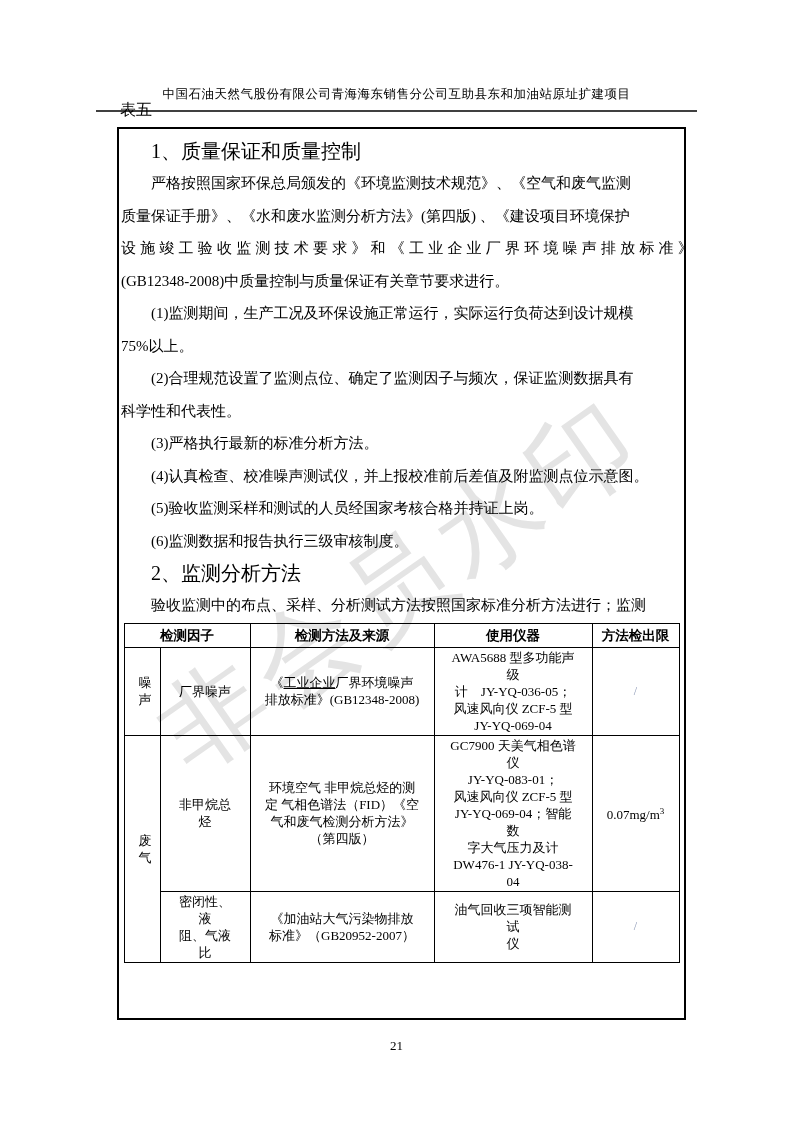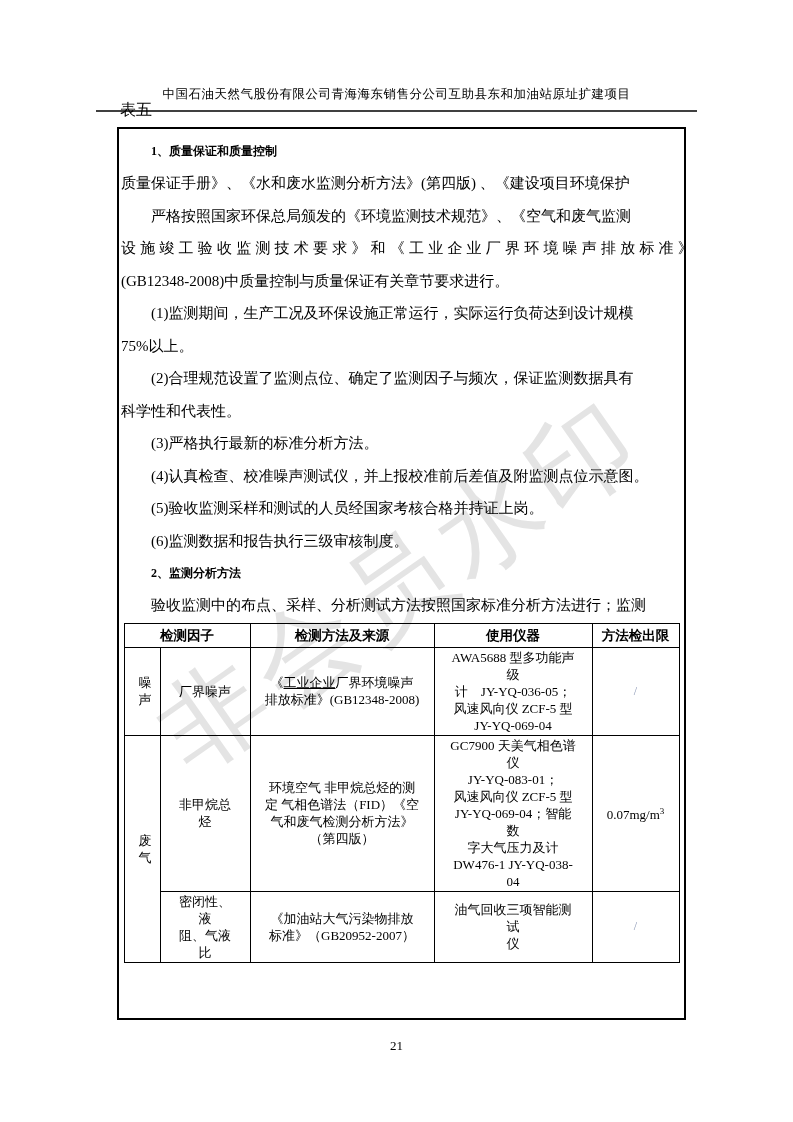--- a/index.html
+++ b/index.html
@@ -18,21 +18,21 @@
   .doc-header {
     position:absolute; left:96px; top:50px; width:601px;
     text-align:center; font-size:12.5px; letter-spacing:0.5px;
     padding-bottom:7px; border-bottom:2px solid #404040; z-index:1;margin-top:36px;
   }
   .sheet-label { position:absolute; left:120px; top:100px; font-size:16px; z-index:1; }
   .content-box {
     position:absolute; left:117px; top:127px; width:561px; height:883px;
     border:2px solid #000; z-index:1; padding:6px 2px 0 2px; overflow:hidden;
   }
-  .h { font-weight:bold; font-size:12px; line-height:32px; padding-left:30px; white-space:nowrap; }
+  .h { font-weight:normal; font-size:20px; line-height:32px; padding-left:30px; white-space:nowrap; }
   .ln { font-size:15px; line-height:32.5px; white-space:nowrap; }
   .ln.first { padding-left:30px; }
   .ln.spread { letter-spacing:4.2px; }
   .tbl-title { text-align:center; font-weight:bold; font-size:15px; line-height:26px; margin-top:2px; }
   table.t6 {
     border-collapse:collapse; table-layout:fixed; width:555px; margin:1px auto 8px auto;
     font-size:13px;
   }
   table.t6 th, table.t6 td {
     border:1px solid #000; padding:1px 14px; text-align:center;
@@ -58,22 +58,22 @@
   <div class="watermark">非会员水印</div>
 
   <div class="doc-header">中国石油天然气股份有限公司青海海东销售分公司互助县东和加油站原址扩建项目</div>
 
   <div class="sheet-label">表五</div>
 
   <div class="content-box">
 
     <div class="h">1、质量保证和质量控制</div>
 
+    <div class="ln first">严格按照国家环保总局颁发的《环境监测技术规范》、《空气和废气监测</div>
     <div class="ln">质量保证手册》、《水和废水监测分析方法》(第四版) 、《建设项目环境保护</div>
-    <div class="ln first">严格按照国家环保总局颁发的《环境监测技术规范》、《空气和废气监测</div>
     <div class="ln spread">设施竣工验收监测技术要求》和《工业企业厂界环境噪声排放标准》</div>
     <div class="ln">(GB12348-2008)中质量控制与质量保证有关章节要求进行。</div>
 
     <div class="ln first">(1)监测期间，生产工况及环保设施正常运行，实际运行负荷达到设计规模</div>
     <div class="ln">75%以上。</div>
 
     <div class="ln first">(2)合理规范设置了监测点位、确定了监测因子与频次，保证监测数据具有</div>
     <div class="ln">科学性和代表性。</div>
 
     <div class="ln first">(3)严格执行最新的标准分析方法。</div>

